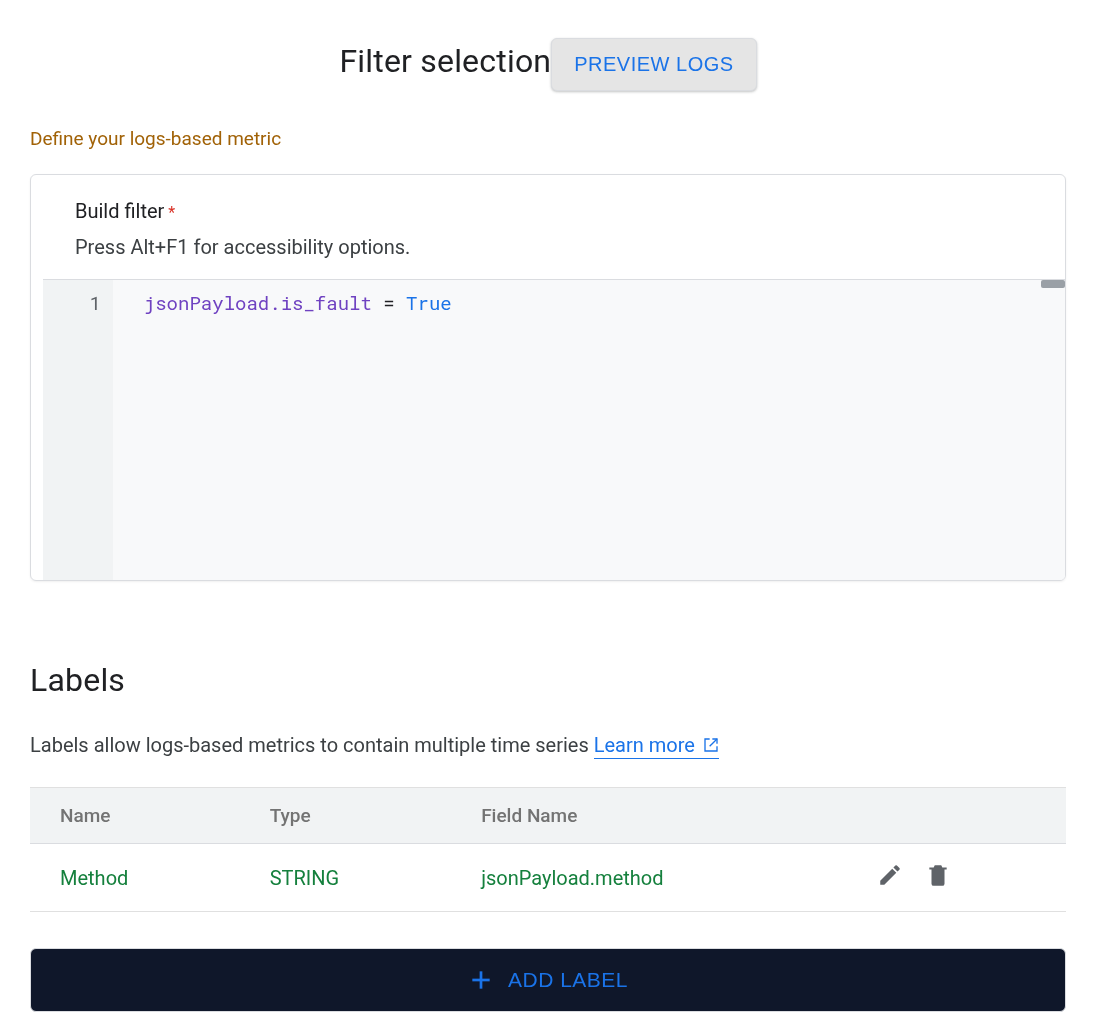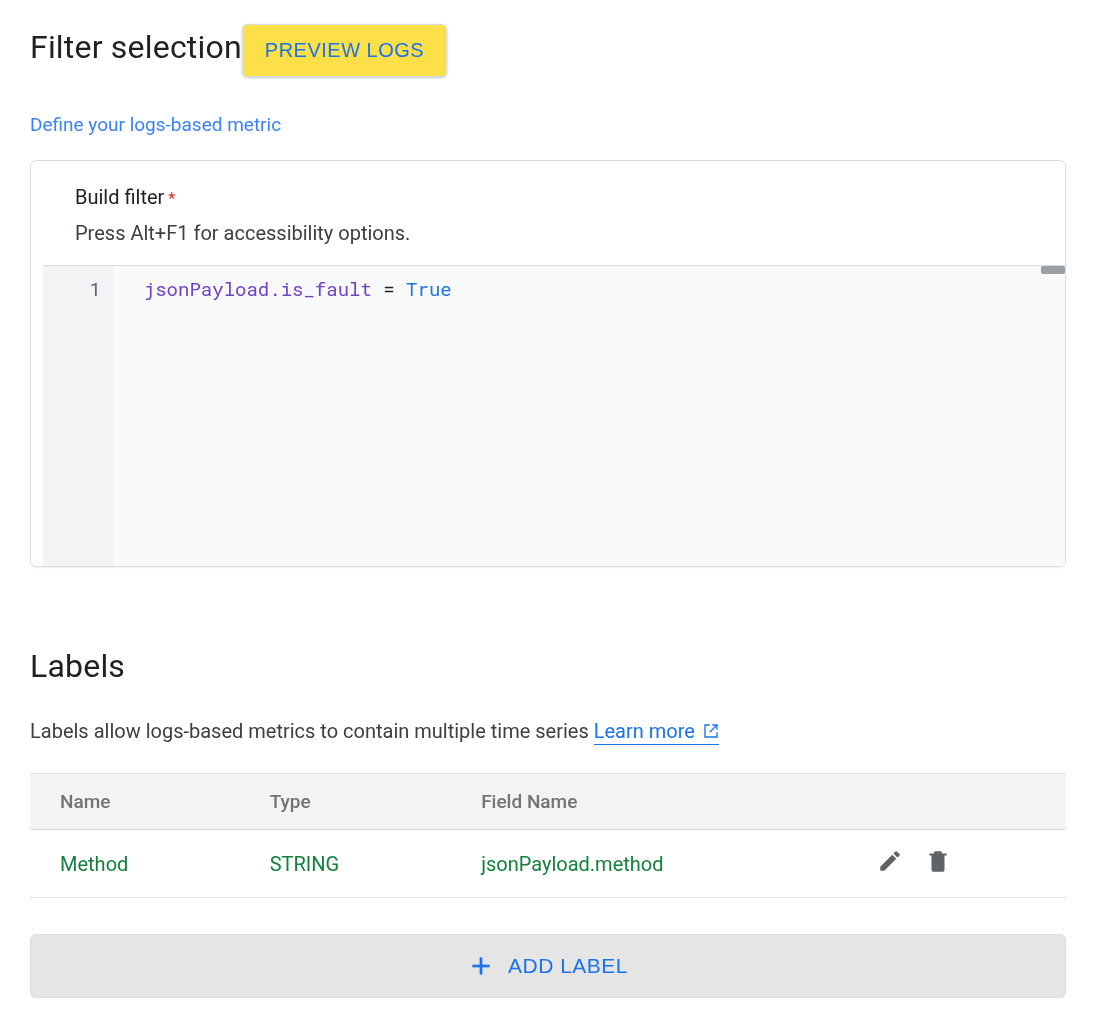--- a/index.html
+++ b/index.html
@@ -11,38 +11,39 @@
     color: #202124;
   }
   .page {
     padding: 24px 30px;
     width: 1096px;
   }
 
   
   .header-row {
     display: flex;
-    justify-content: flex-start;
+    justify-content: center;
     align-items: flex-start;
+    margin-top: 14px;
   }
   .section-title {
     font-size: 32px;
     font-weight: 400;
     letter-spacing: 0.2px;
     color: #202124;
     margin: 4px 0 0 0;
   }
   .subtitle {
     font-size: 19px;
-    color: #3b82f6;
+    color: #a16207;
     margin: 36px 0 24px 0;
   }
 
   .preview-btn {
-    background: #fde047;
+    background: #e5e5e5;
     border: 1px solid #dadce0;
     border-radius: 6px;
     padding: 14px 22px;
     font-size: 20px;
     font-weight: 500;
     color: #1a73e8;
     letter-spacing: 0.5px;
     cursor: pointer;
     box-shadow: 0 1px 3px rgba(60,64,67,0.2), 0 1px 2px rgba(60,64,67,0.12);
   }
@@ -148,21 +149,21 @@
     align-items: center;
   }
   .row-icon { width: 26px; height: 26px; fill: #5f6368; cursor: pointer; }
 
   
   .add-label-btn {
     margin-top: 36px;
     width: 100%;
     border: 1px solid #dadce0;
     border-radius: 6px;
-    background: #e5e5e5;
+    background: #0f172a;
     color: #1a73e8;
     font-size: 21px;
     font-weight: 500;
     letter-spacing: 0.5px;
     padding: 18px 0;
     display: flex;
     align-items: center;
     justify-content: center;
     gap: 14px;
     cursor: pointer;

